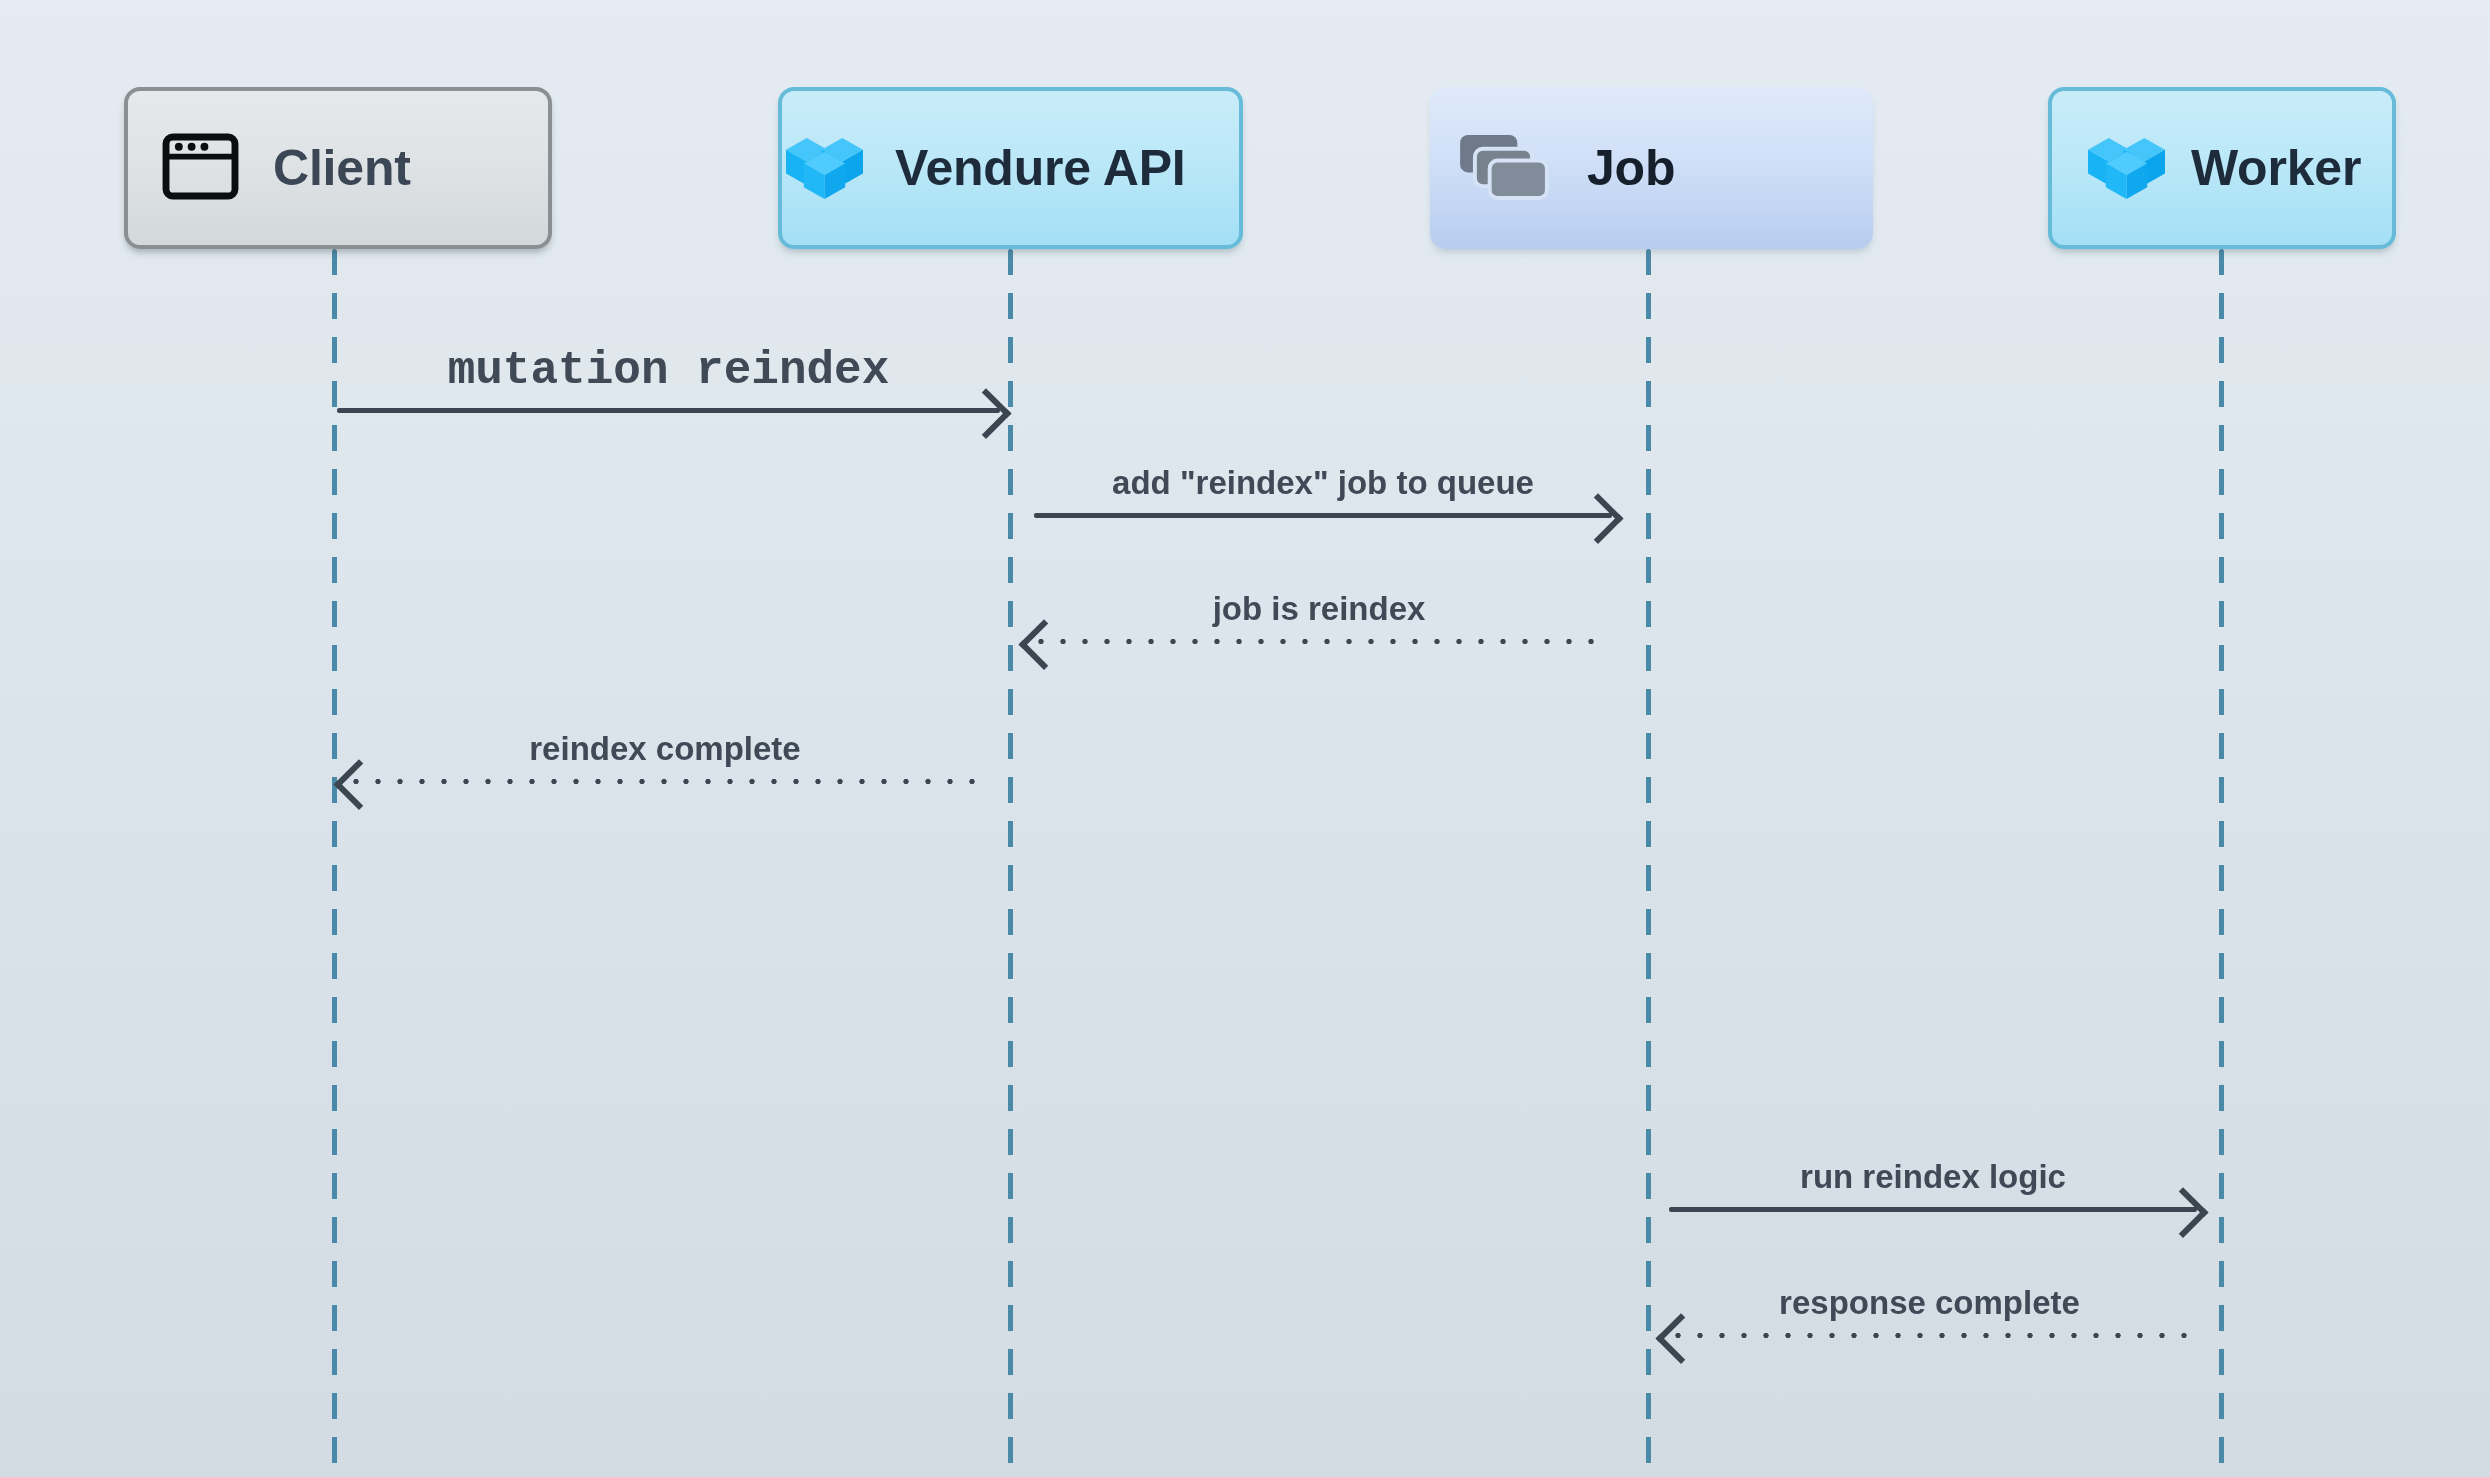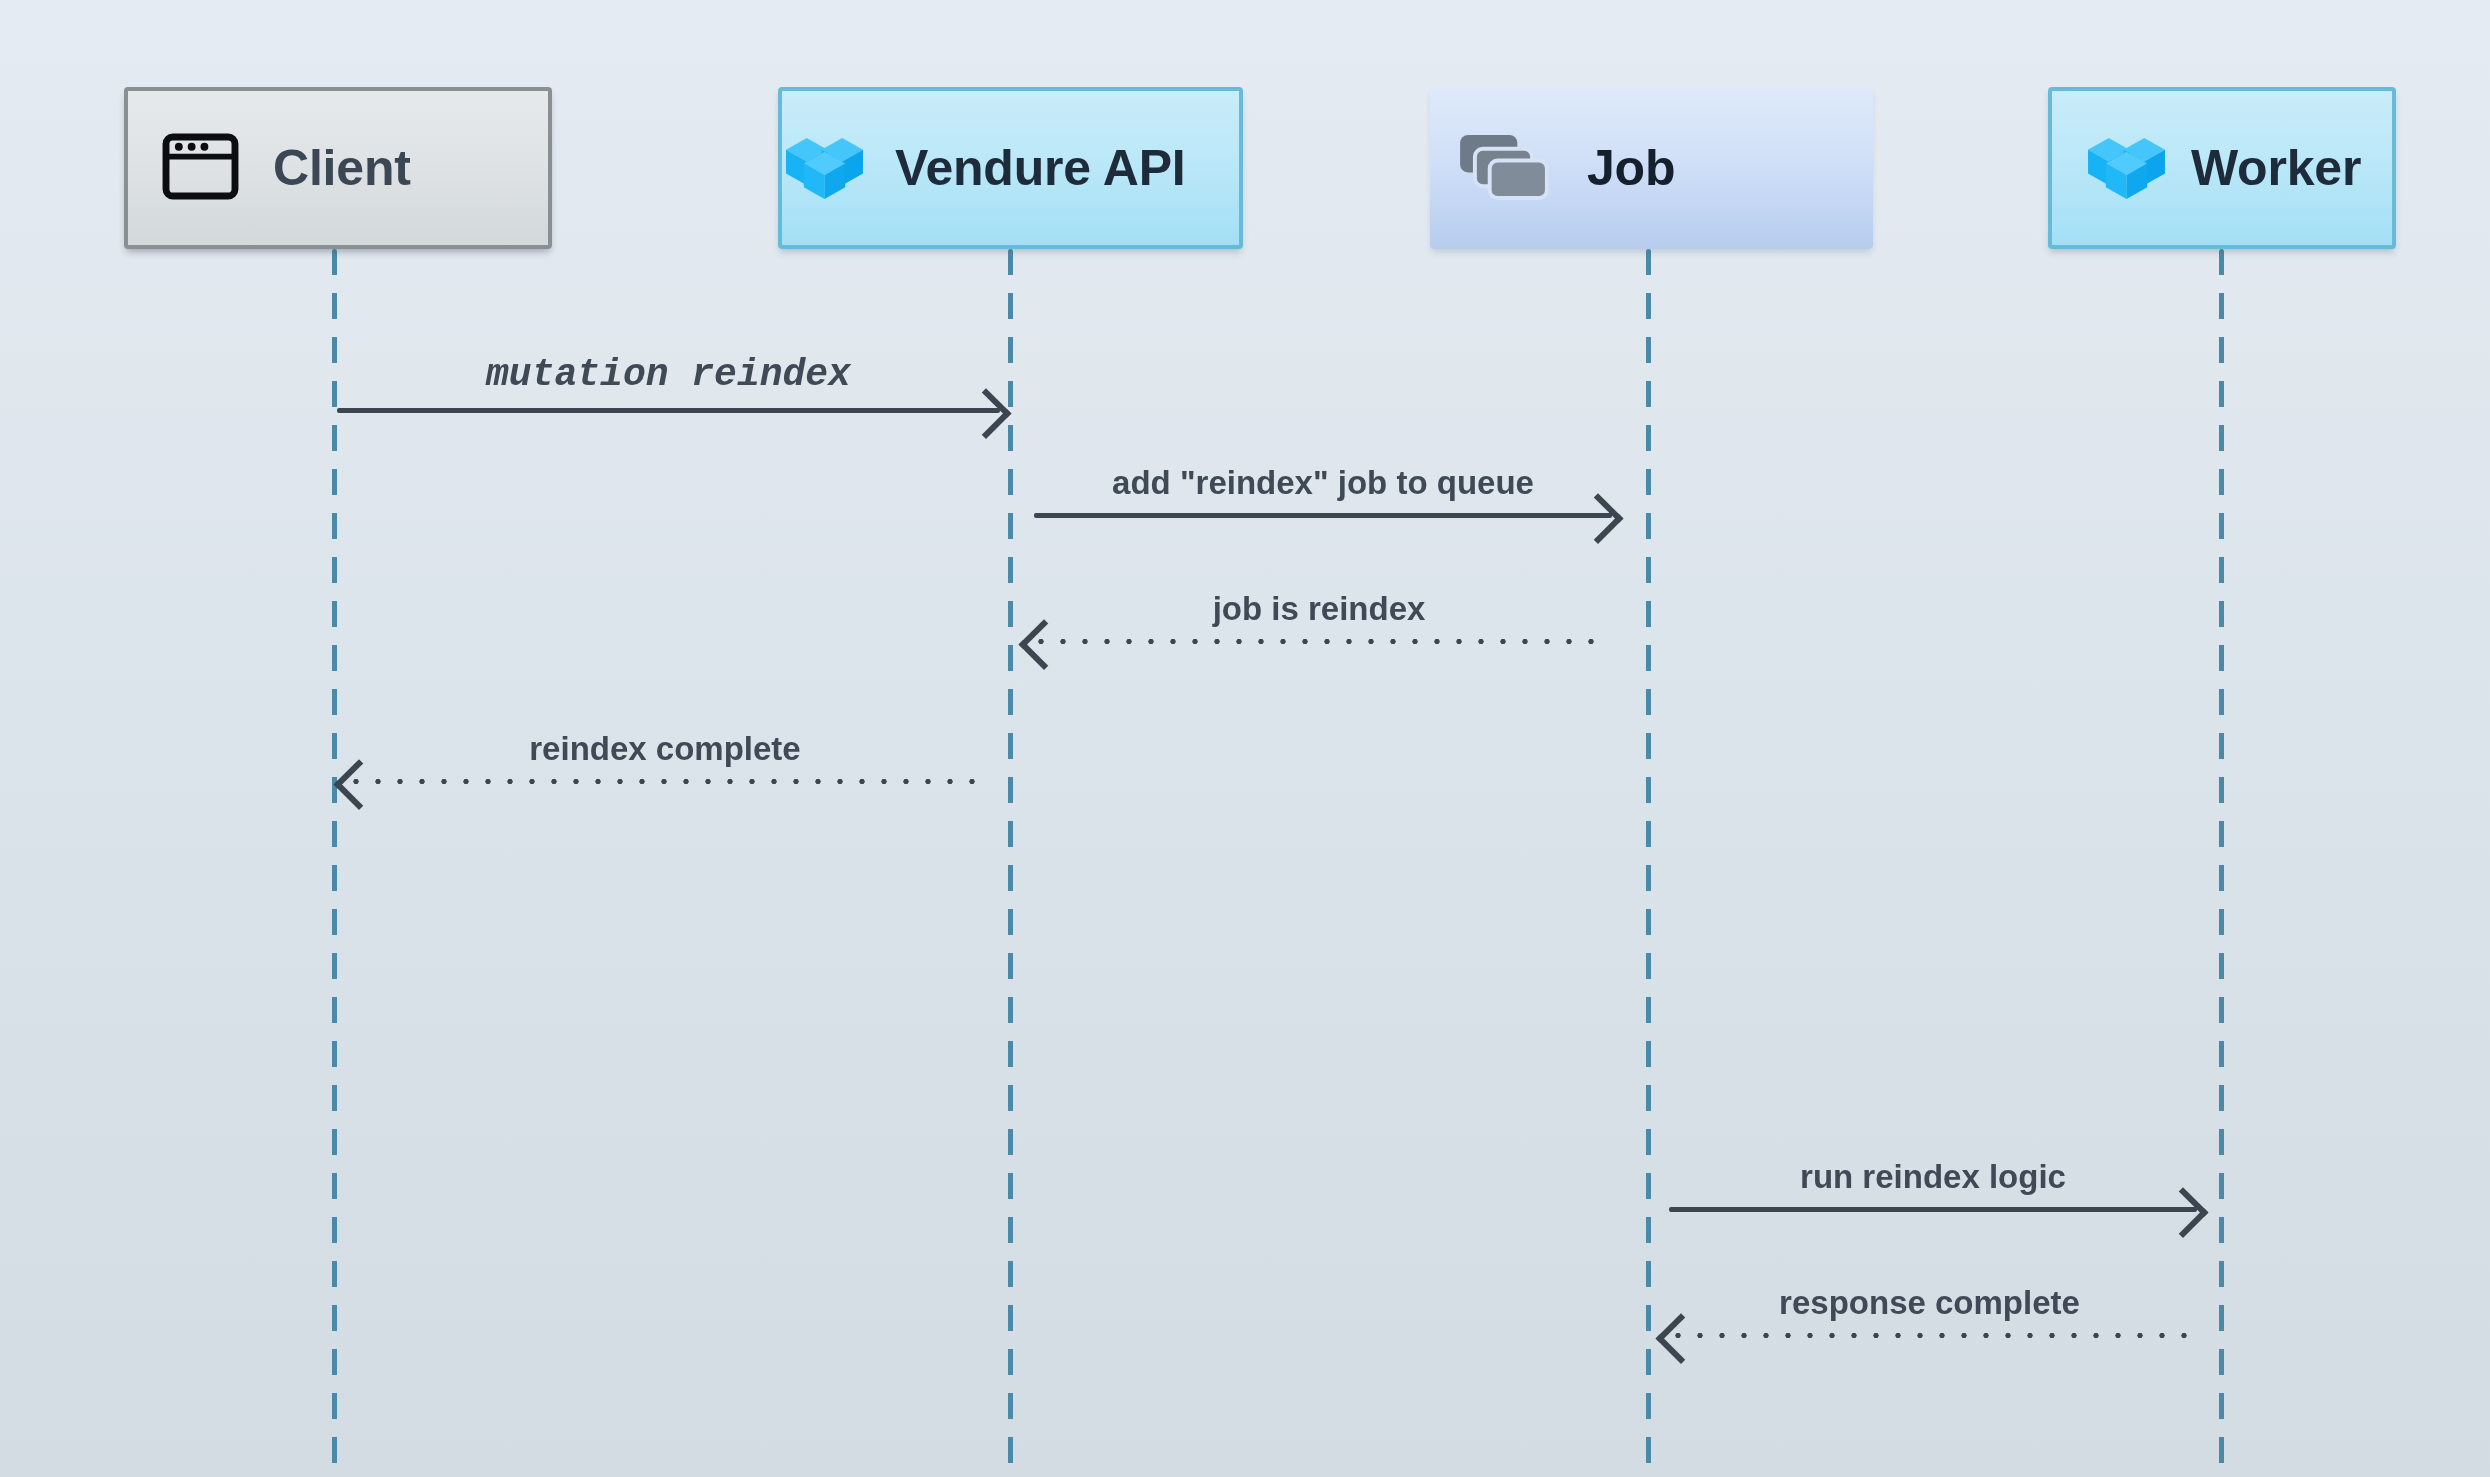--- a/index.html
+++ b/index.html
@@ -33,21 +33,21 @@
     background-size: 5px 44px;
     background-repeat: repeat-y;
     border-radius: 3px;
   }
 
   
   .participant {
     position: absolute;
     top: 87px;
     height: 162px;
-    border-radius: 4px;
+    border-radius: 16px;
     display: flex;
     align-items: center;
     box-sizing: border-box;
   }
   .participant .pico {
     flex: 0 0 auto;
     display: block;
   }
   .participant .plabel {
     font-size: 50px;
@@ -107,23 +107,22 @@
     width: 100%;
     text-align: center;
     font-size: 33px;
     font-weight: bold;
     color: #404a57;
     white-space: nowrap;
     line-height: 1;
   }
   .msg-label.mono {
     font-family: "Liberation Mono", "DejaVu Sans Mono", monospace;
-    font-size: 38px;
+    font-size: 46px;
     font-weight: bold;
-    font-style: italic;
   }
   .msg-line {
     position: absolute;
     left: 0;
     right: 0;
     top: 0;
     height: 5px;
   }
   .msg-line.solid {
     background: #3c4651;

